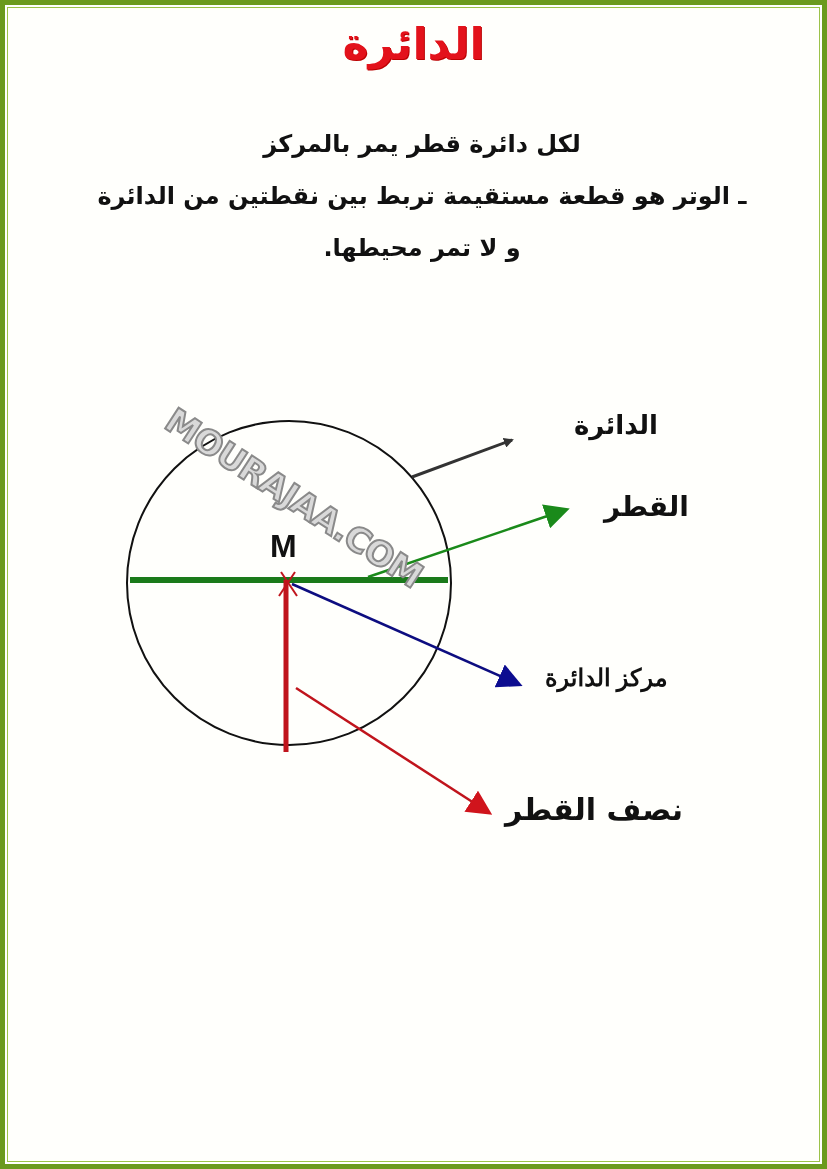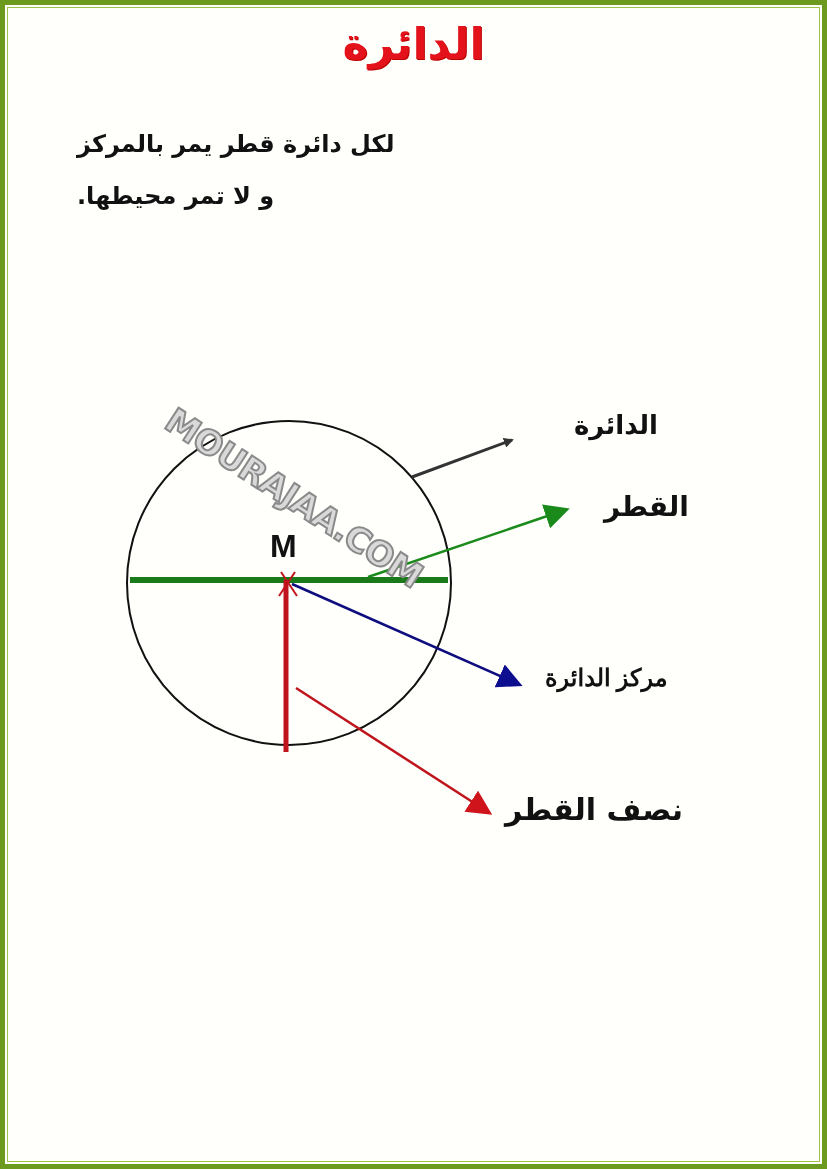--- a/index.html
+++ b/index.html
@@ -1,35 +1,36 @@
 <!DOCTYPE html>
 <html><head>
 <meta charset="utf-8">
 <style>
   html,body{margin:0;padding:0;background:#fff;}
   body{width:827px;height:1169px;position:relative;overflow:hidden;}
   .frame-outer{position:absolute;left:0;top:0;width:827px;height:1169px;box-sizing:border-box;border:5px solid #6b9a1e;}
   .frame-inner{position:absolute;left:7px;top:7px;right:7px;bottom:7px;border:1.5px solid #9cc24a;box-sizing:border-box;background:#fffffc;}
   .title{position:absolute;left:0;width:827px;top:18px;text-align:center;font-family:"DejaVu Sans",sans-serif;font-weight:bold;font-size:44px;color:#e3121b;direction:rtl;text-shadow:1px 1px 0 #b00;}
-  .body-text{position:absolute;right:60px;width:690px;font-family:"DejaVu Sans",sans-serif;font-weight:bold;font-size:24px;color:#111;direction:rtl;text-align:left;line-height:52px;}
+  .body-text{position:absolute;right:60px;width:690px;font-family:"DejaVu Sans",sans-serif;font-weight:bold;font-size:24px;color:#111;direction:rtl;text-align:center;line-height:52px;}
   .line{white-space:nowrap;}
   .watermark{position:absolute;left:180px;top:400px;transform:rotate(33deg);transform-origin:left top;font-family:"DejaVu Sans",sans-serif;font-weight:bold;font-size:34px;color:#d9d9d9;-webkit-text-stroke:2px #8a8a8a;letter-spacing:-1px;white-space:nowrap;}
   .label{position:absolute;font-family:"DejaVu Sans",sans-serif;font-weight:bold;color:#111;direction:rtl;white-space:nowrap;}
   svg.diagram{position:absolute;left:0;top:0;}
 </style>
 </head>
 <body>
 
 <div class="frame-outer"></div>
 <div class="frame-inner"></div>
 
 <div class="title">الدائرة</div>
 
 <div class="body-text" style="top:118px;">
   <div class="line">لكل دائرة قطر يمر بالمركز</div>
+  <div class="line">ـ الوتر هو قطعة مستقيمة تربط بين نقطتين من الدائرة</div>
   <div class="line">و لا تمر محيطها.</div>
 </div>
 
 <svg class="diagram" width="827" height="1169">
   <defs>
     <marker id="ah-black" markerWidth="10" markerHeight="10" refX="8" refY="5" orient="auto" markerUnits="userSpaceOnUse" viewBox="0 0 10 10">
         <path d="M0,0 L10,5 L0,10 z" fill="#333"></path>
       </marker>
     <marker id="ah-green" markerWidth="10" markerHeight="10" refX="8" refY="5" orient="auto" viewBox="0 0 10 10">
         <path d="M0,0 L10,5 L0,10 z" fill="#1a8a1a"></path>

